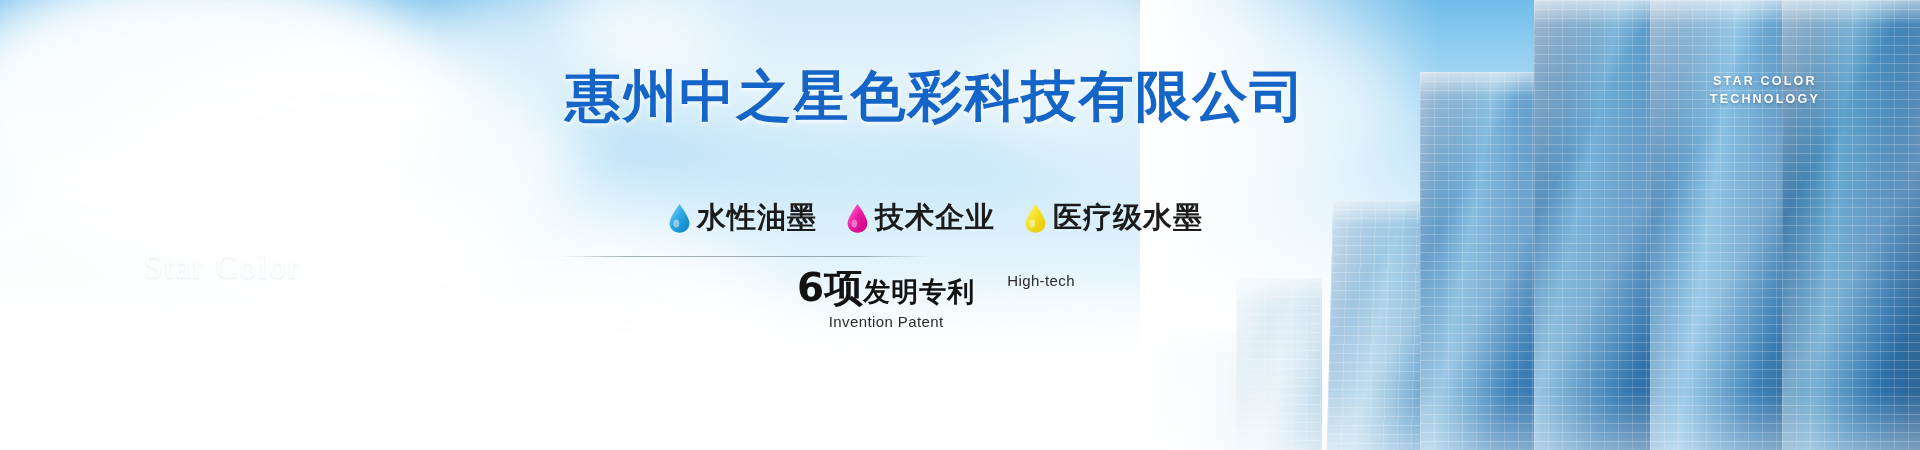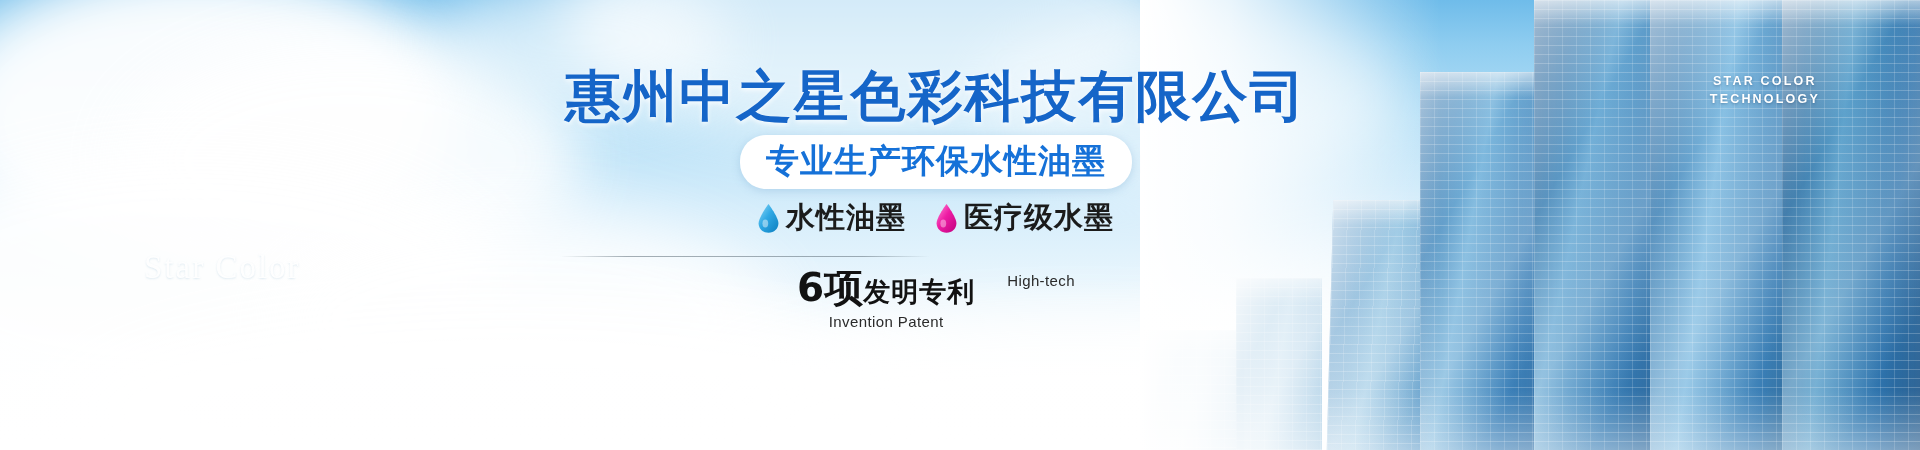--- a/index.html
+++ b/index.html
@@ -183,25 +183,20 @@
     <svg class="wm-star" viewBox="0 0 100 100">
       <path d="M50 4 L58 38 L92 30 L64 50 L92 70 L58 62 L50 96 L42 62 L8 70 L36 50 L8 30 L42 38 Z" fill="none" stroke="#ffffff" stroke-width="2.2" opacity="0.9"></path>
     </svg>
     <div class="wm-text">Star Color</div>
   </div>
 
   <div class="content">
 
     <div class="title">惠州中之星色彩科技有限公司</div>
 
-    <div class="pill-wrap">
-      <div class="pill">
-        <span class="pill-text">专业生产环保水性油墨</span>
-      </div>
-    </div>
 
     <div class="features">
 
       <div class="feat">
         <span class="drop">
           <svg width="21" height="29" viewBox="0 0 21 29">
             <defs>
                 <linearGradient id="g0" x1="0" y1="0" x2="1" y2="1">
               <stop offset="0%" stop-color="#8fd9f7"></stop>
                   <stop offset="45%" stop-color="#2fa8e4"></stop>
@@ -222,23 +217,39 @@
                 <linearGradient id="g1" x1="0" y1="0" x2="1" y2="1">
               <stop offset="0%" stop-color="#ff8ad6"></stop>
                   <stop offset="45%" stop-color="#ee1ca4"></stop>
                   <stop offset="100%" stop-color="#c1007f"></stop>
             </linearGradient>
               </defs>
             <path d="M10.5 0 C10.5 0 0.6 13.2 0.6 19.3 C0.6 24.9 5.0 28.8 10.5 28.8 C16.0 28.8 20.4 24.9 20.4 19.3 C20.4 13.2 10.5 0 10.5 0 Z" fill="url(#g1)"></path>
             <ellipse cx="7.3" cy="19.5" rx="2.9" ry="4.1" fill="#ffffff" opacity=".40"></ellipse>
           </svg>
         </span>
+        <span class="feat-label">技术企业</span>
+      </div>
+
+      <div class="feat">
+        <span class="drop">
+          <svg width="21" height="29" viewBox="0 0 21 29">
+            <defs>
+                <linearGradient id="g2" x1="0" y1="0" x2="1" y2="1">
+              <stop offset="0%" stop-color="#fdf49a"></stop>
+                  <stop offset="45%" stop-color="#f5e126"></stop>
+                  <stop offset="100%" stop-color="#e3c400"></stop>
+            </linearGradient>
+              </defs>
+            <path d="M10.5 0 C10.5 0 0.6 13.2 0.6 19.3 C0.6 24.9 5.0 28.8 10.5 28.8 C16.0 28.8 20.4 24.9 20.4 19.3 C20.4 13.2 10.5 0 10.5 0 Z" fill="url(#g2)"></path>
+            <ellipse cx="7.3" cy="19.5" rx="2.9" ry="4.1" fill="#ffffff" opacity=".45"></ellipse>
+          </svg>
+        </span>
         <span class="feat-label">医疗级水墨</span>
       </div>
-
 
     </div>
 
     <div class="divider"></div>
 
     <div class="badges">
 
       <div class="badge">
         <div class="badge-cn">
           <span class="badge-strong">6项</span><span class="badge-rest">发明专利</span>

